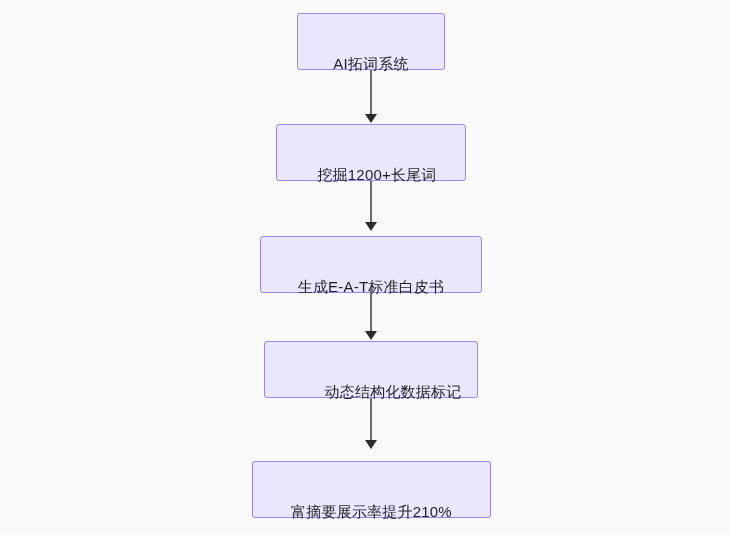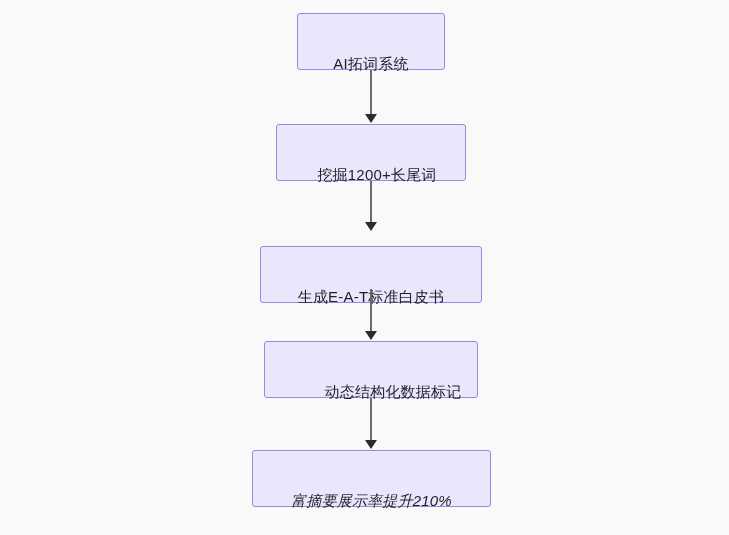--- a/index.html
+++ b/index.html
@@ -64,31 +64,31 @@
   <div class="edge" id="edge-1" style="left: 370px; top: 70px; height: 44px; background: rgb(106, 106, 106);"></div>
   <div class="arrowhead" id="arrow-1" style="left: 365px; top: 114px; border-top-color: rgb(43, 43, 43);"></div>
 
   <div class="node" id="node-2" style="left: 276px; top: 124px; width: 190px; height: 57px; background: rgb(234, 230, 252); border-color: rgb(159, 132, 224); color: rgb(31, 31, 36); padding-left: 12px;">
     <span class="node-label">挖掘1200+长尾词</span>
   </div>
 
   <div class="edge" id="edge-2" style="left: 370px; top: 181px; height: 41px; background: rgb(106, 106, 106);"></div>
   <div class="arrowhead" id="arrow-2" style="left: 365px; top: 222px; border-top-color: rgb(43, 43, 43);"></div>
 
-  <div class="node" id="node-3" style="left: 260px; top: 246px; width: 222px; height: 57px; background: rgb(234, 230, 252); border-color: rgb(159, 132, 224); color: rgb(31, 31, 36);">
+  <div class="node" id="node-3" style="left: 260px; top: 236px; width: 222px; height: 57px; background: rgb(234, 230, 252); border-color: rgb(159, 132, 224); color: rgb(31, 31, 36);">
     <span class="node-label">生成E-A-T标准白皮书</span>
   </div>
 
   <div class="edge" id="edge-3" style="left: 370px; top: 289px; height: 42px; background: rgb(106, 106, 106);"></div>
   <div class="arrowhead" id="arrow-3" style="left: 365px; top: 331px; border-top-color: rgb(43, 43, 43);"></div>
 
   <div class="node" id="node-4" style="left: 264px; top: 341px; width: 214px; height: 57px; background: rgb(234, 230, 252); border-color: rgb(159, 132, 224); color: rgb(31, 31, 36); padding-left: 44px;">
     <span class="node-label">动态结构化数据标记</span>
   </div>
 
   <div class="edge" id="edge-4" style="left: 370px; top: 398px; height: 42px; background: rgb(106, 106, 106);"></div>
   <div class="arrowhead" id="arrow-4" style="left: 365px; top: 440px; border-top-color: rgb(43, 43, 43);"></div>
 
-  <div class="node" id="node-5" style="left: 252px; top: 450px; width: 239px; height: 57px; background: rgb(234, 230, 252); border-color: rgb(159, 132, 224); color: rgb(31, 31, 36); font-style: italic;">
+  <div class="node" id="node-5" style="left: 252px; top: 461px; width: 239px; height: 57px; background: rgb(234, 230, 252); border-color: rgb(159, 132, 224); color: rgb(31, 31, 36);">
     <span class="node-label">富摘要展示率提升210%</span>
   </div>
 
 </div>
 
 </body></html>

